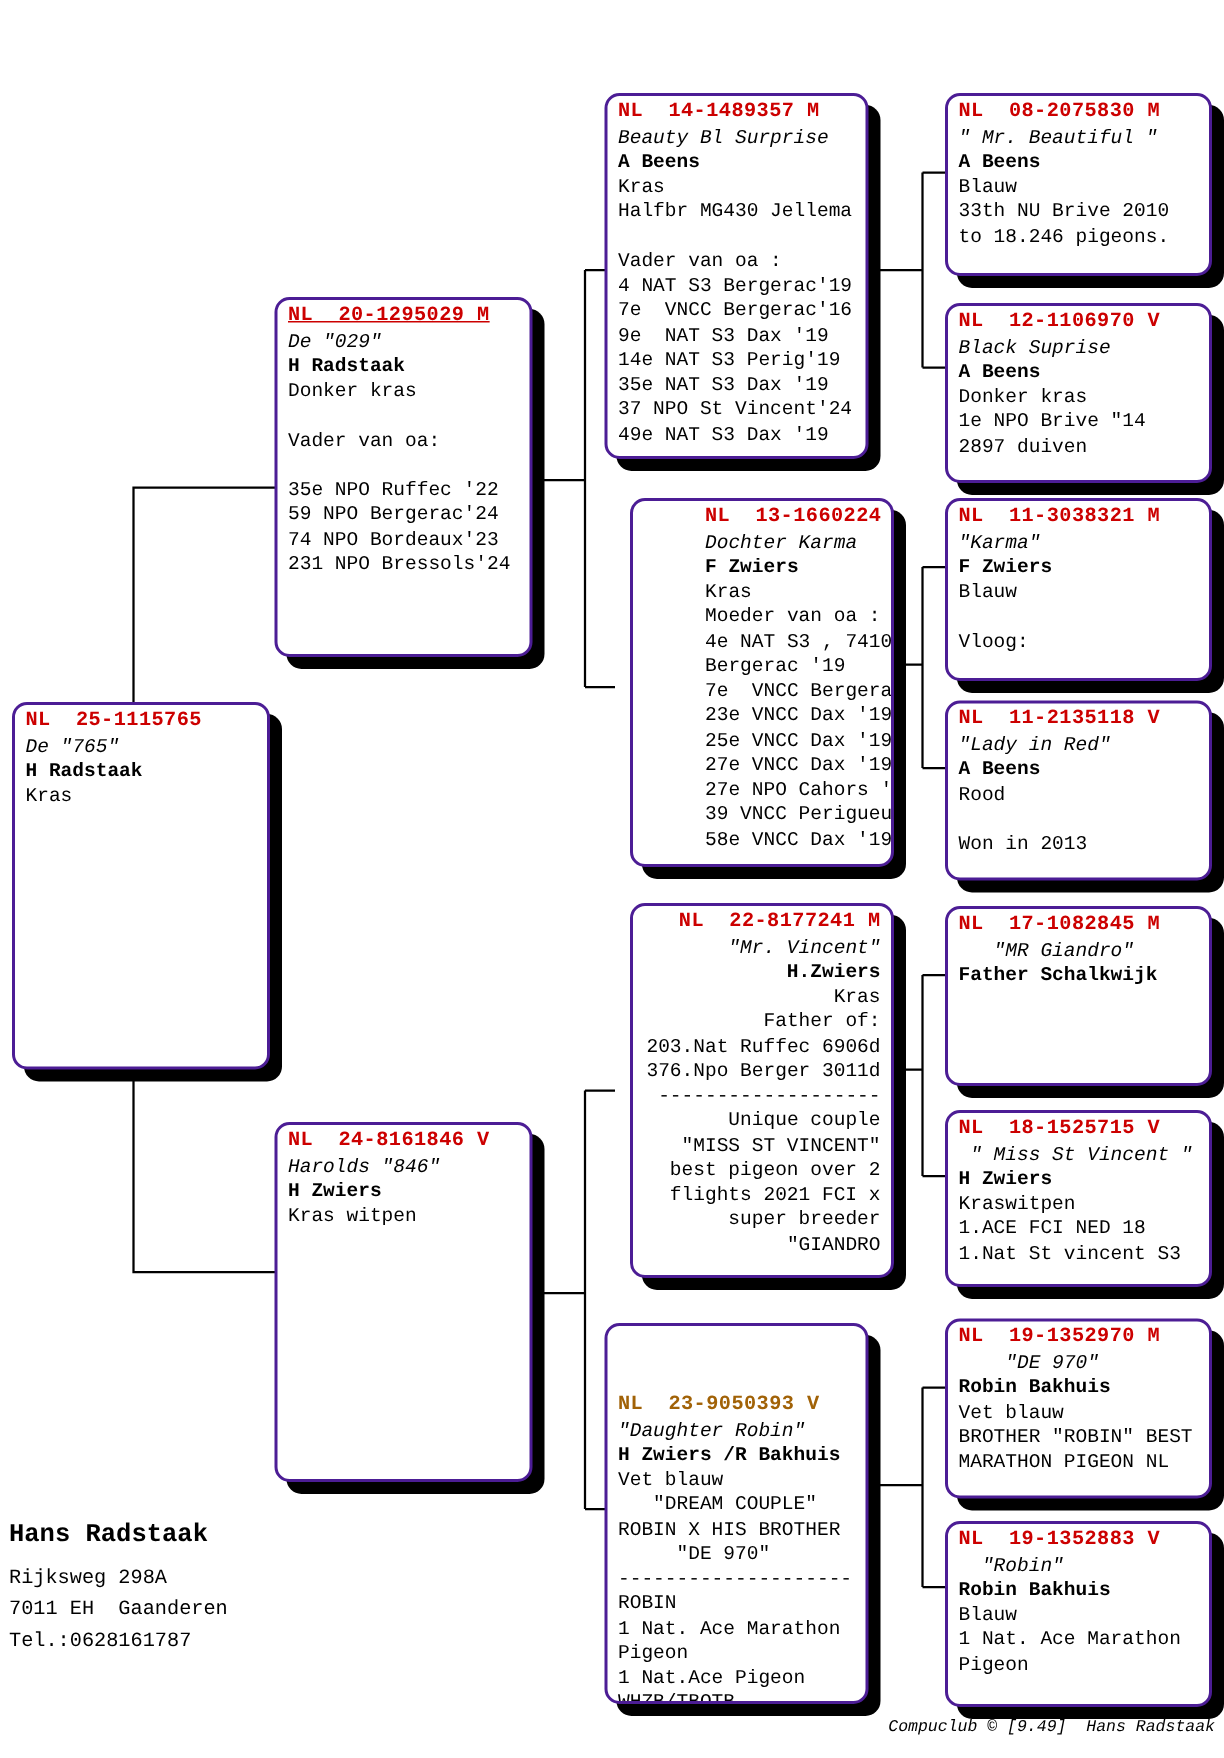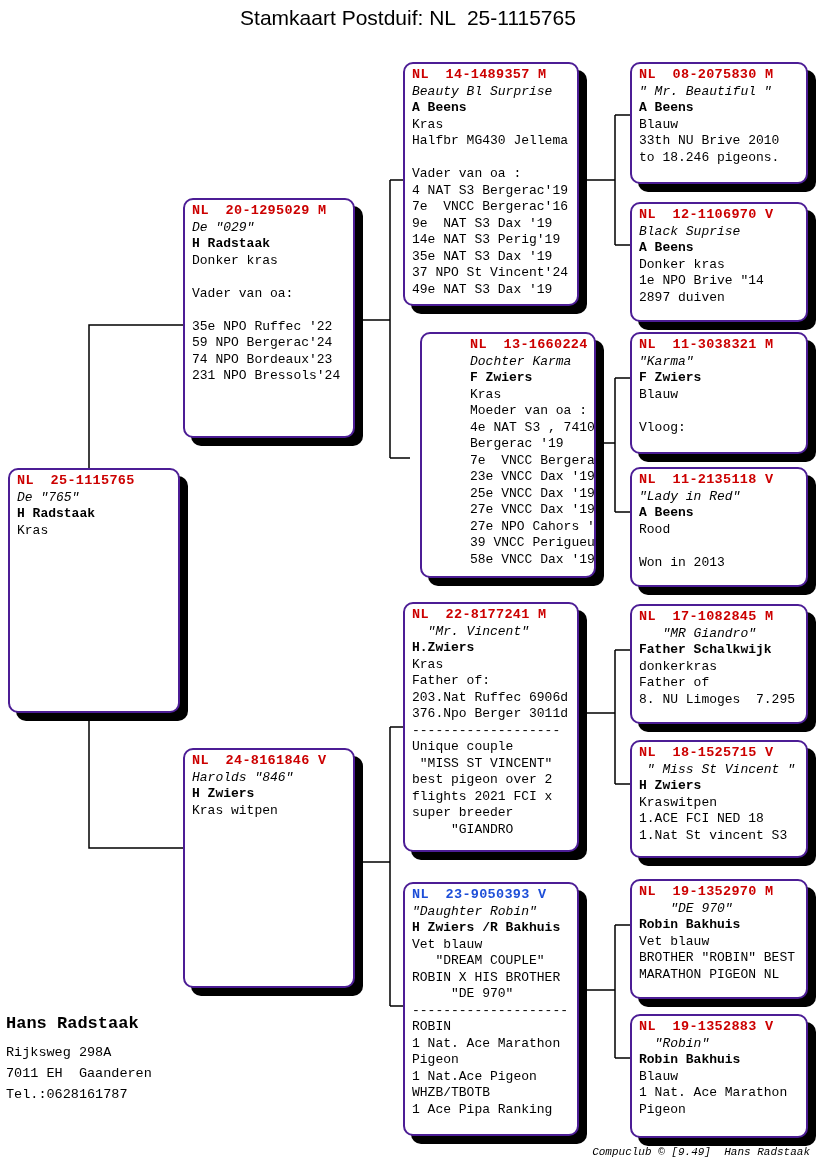--- a/index.html
+++ b/index.html
@@ -14,62 +14,61 @@
         font-size:13px;line-height:16.5px;overflow:hidden;}
   .ring{font-weight:bold;font-size:13.5px;letter-spacing:.3px;white-space:pre;color:#c00;}
   .pname{font-style:italic;white-space:pre;}
   .powner{font-weight:bold;white-space:pre;}
   .pdetails{white-space:pre;}
   .b-subject{left:8px;top:468px;width:172px;height:245px;}
   .b-father{left:183px;top:198px;width:172px;height:240px;}
   .b-mother{left:183px;top:748px;width:172px;height:240px;}
   .b-gp1{left:403px;top:62px;width:176px;height:244px;}
   .b-gp2{left:420px;top:332px;width:176px;height:246px;padding-left:48px;}
-  .b-gp3{left:403px;top:602px;width:176px;height:250px;}
+  .b-gp3{left:420px;top:602px;width:176px;height:250px;text-align:right;}
   .b-gp4{left:403px;top:882px;width:176px;height:254px;}
   .b-ggp1{left:630px;top:62px;width:178px;height:122px;}
   .b-ggp2{left:630px;top:202px;width:178px;height:120px;font-family:Liberation Mono, monospace;}
   .b-ggp3{left:630px;top:332px;width:178px;height:122px;}
   .b-ggp4{left:630px;top:467px;width:178px;height:120px;}
   .b-ggp5{left:630px;top:604px;width:178px;height:120px;}
   .b-ggp6{left:630px;top:740px;width:178px;height:118px;}
   .b-ggp7{left:630px;top:879px;width:178px;height:120px;}
   .b-ggp8{left:630px;top:1014px;width:178px;height:124px;}
   .owner-block{position:absolute;left:6px;top:1014px;z-index:1;}
   .owner-name{font-weight:bold;font-size:17px;margin-bottom:9px;white-space:pre;}
   .owner-lines{font-size:13.5px;line-height:21px;white-space:pre;}
   .footer{position:absolute;top:1146px;right:6px;font-size:11px;font-style:italic;white-space:pre;}
 </style>
 </head>
 <body>
 
 <div class="page">
 
-  <div class="title">Stamkaart Postduif: NL  25-1115765</div>
 
   <svg class="connectors" width="816" height="1172">
     <path d="M89 480 V325 H190"></path>
     <path d="M89 700 V848 H190"></path>
     <path d="M350 320 H390 M390 180 V458 M390 180 H410 M390 458 H410"></path>
     <path d="M350 862 H390 M390 727 V1006 M390 727 H410 M390 1006 H410"></path>
     <path d="M572 180 H615 M615 115 V245 M615 115 H636 M615 245 H636"></path>
     <path d="M572 443 H615 M615 378 V512 M615 378 H636 M615 512 H636"></path>
     <path d="M572 713 H615 M615 650 V784 M615 650 H636 M615 784 H636"></path>
     <path d="M572 990 H615 M615 925 V1058 M615 925 H636 M615 1058 H636"></path>
   </svg>
 
   <div class="pbox b-subject">
     <div class="ring" style="color: rgb(204, 0, 0);">NL  25-1115765</div>
     <div class="pname">De "765"</div>
     <div class="powner">H Radstaak</div>
     <div class="pdetails">Kras</div>
   </div>
 
   <div class="pbox b-father">
-    <div class="ring" style="color: rgb(204, 0, 0);">NL  20-1295029 M</div>
+    <div class="ring" style="color: rgb(204, 0, 0); text-decoration: underline;">NL  20-1295029 M</div>
     <div class="pname">De "029"</div>
     <div class="powner">H Radstaak</div>
     <div class="pdetails">Donker kras
 
 Vader van oa:
 
 35e NPO Ruffec '22
 59 NPO Bergerac'24
 74 NPO Bordeaux'23
 231 NPO Bressols'24</div>
@@ -127,21 +126,21 @@
 -------------------
 Unique couple
  "MISS ST VINCENT"
 best pigeon over 2
 flights 2021 FCI x
 super breeder
      "GIANDRO</div>
   </div>
 
   <div class="pbox b-gp4">
-    <div class="ring" style="color: #1d4ed8;">NL  23-9050393 V</div>
+    <div class="ring" style="color: #a16207; margin-top: 42px;">NL  23-9050393 V</div>
     <div class="pname">"Daughter Robin"</div>
     <div class="powner">H Zwiers /R Bakhuis</div>
     <div class="pdetails">Vet blauw
    "DREAM COUPLE"
 ROBIN X HIS BROTHER
      "DE 970"
 --------------------
 ROBIN
 1 Nat. Ace Marathon
 Pigeon
@@ -183,23 +182,20 @@
     <div class="powner">A Beens</div>
     <div class="pdetails">Rood
 
 Won in 2013</div>
   </div>
 
   <div class="pbox b-ggp5">
     <div class="ring" style="color: rgb(204, 0, 0);">NL  17-1082845 M</div>
     <div class="pname">   "MR Giandro"</div>
     <div class="powner">Father Schalkwijk</div>
-    <div class="pdetails">donkerkras
-Father of
-8. NU Limoges  7.295</div>
   </div>
 
   <div class="pbox b-ggp6">
     <div class="ring" style="color: rgb(204, 0, 0);">NL  18-1525715 V</div>
     <div class="pname"> " Miss St Vincent "</div>
     <div class="powner">H Zwiers</div>
     <div class="pdetails">Kraswitpen
 1.ACE FCI NED 18
 1.Nat St vincent S3</div>
   </div>

